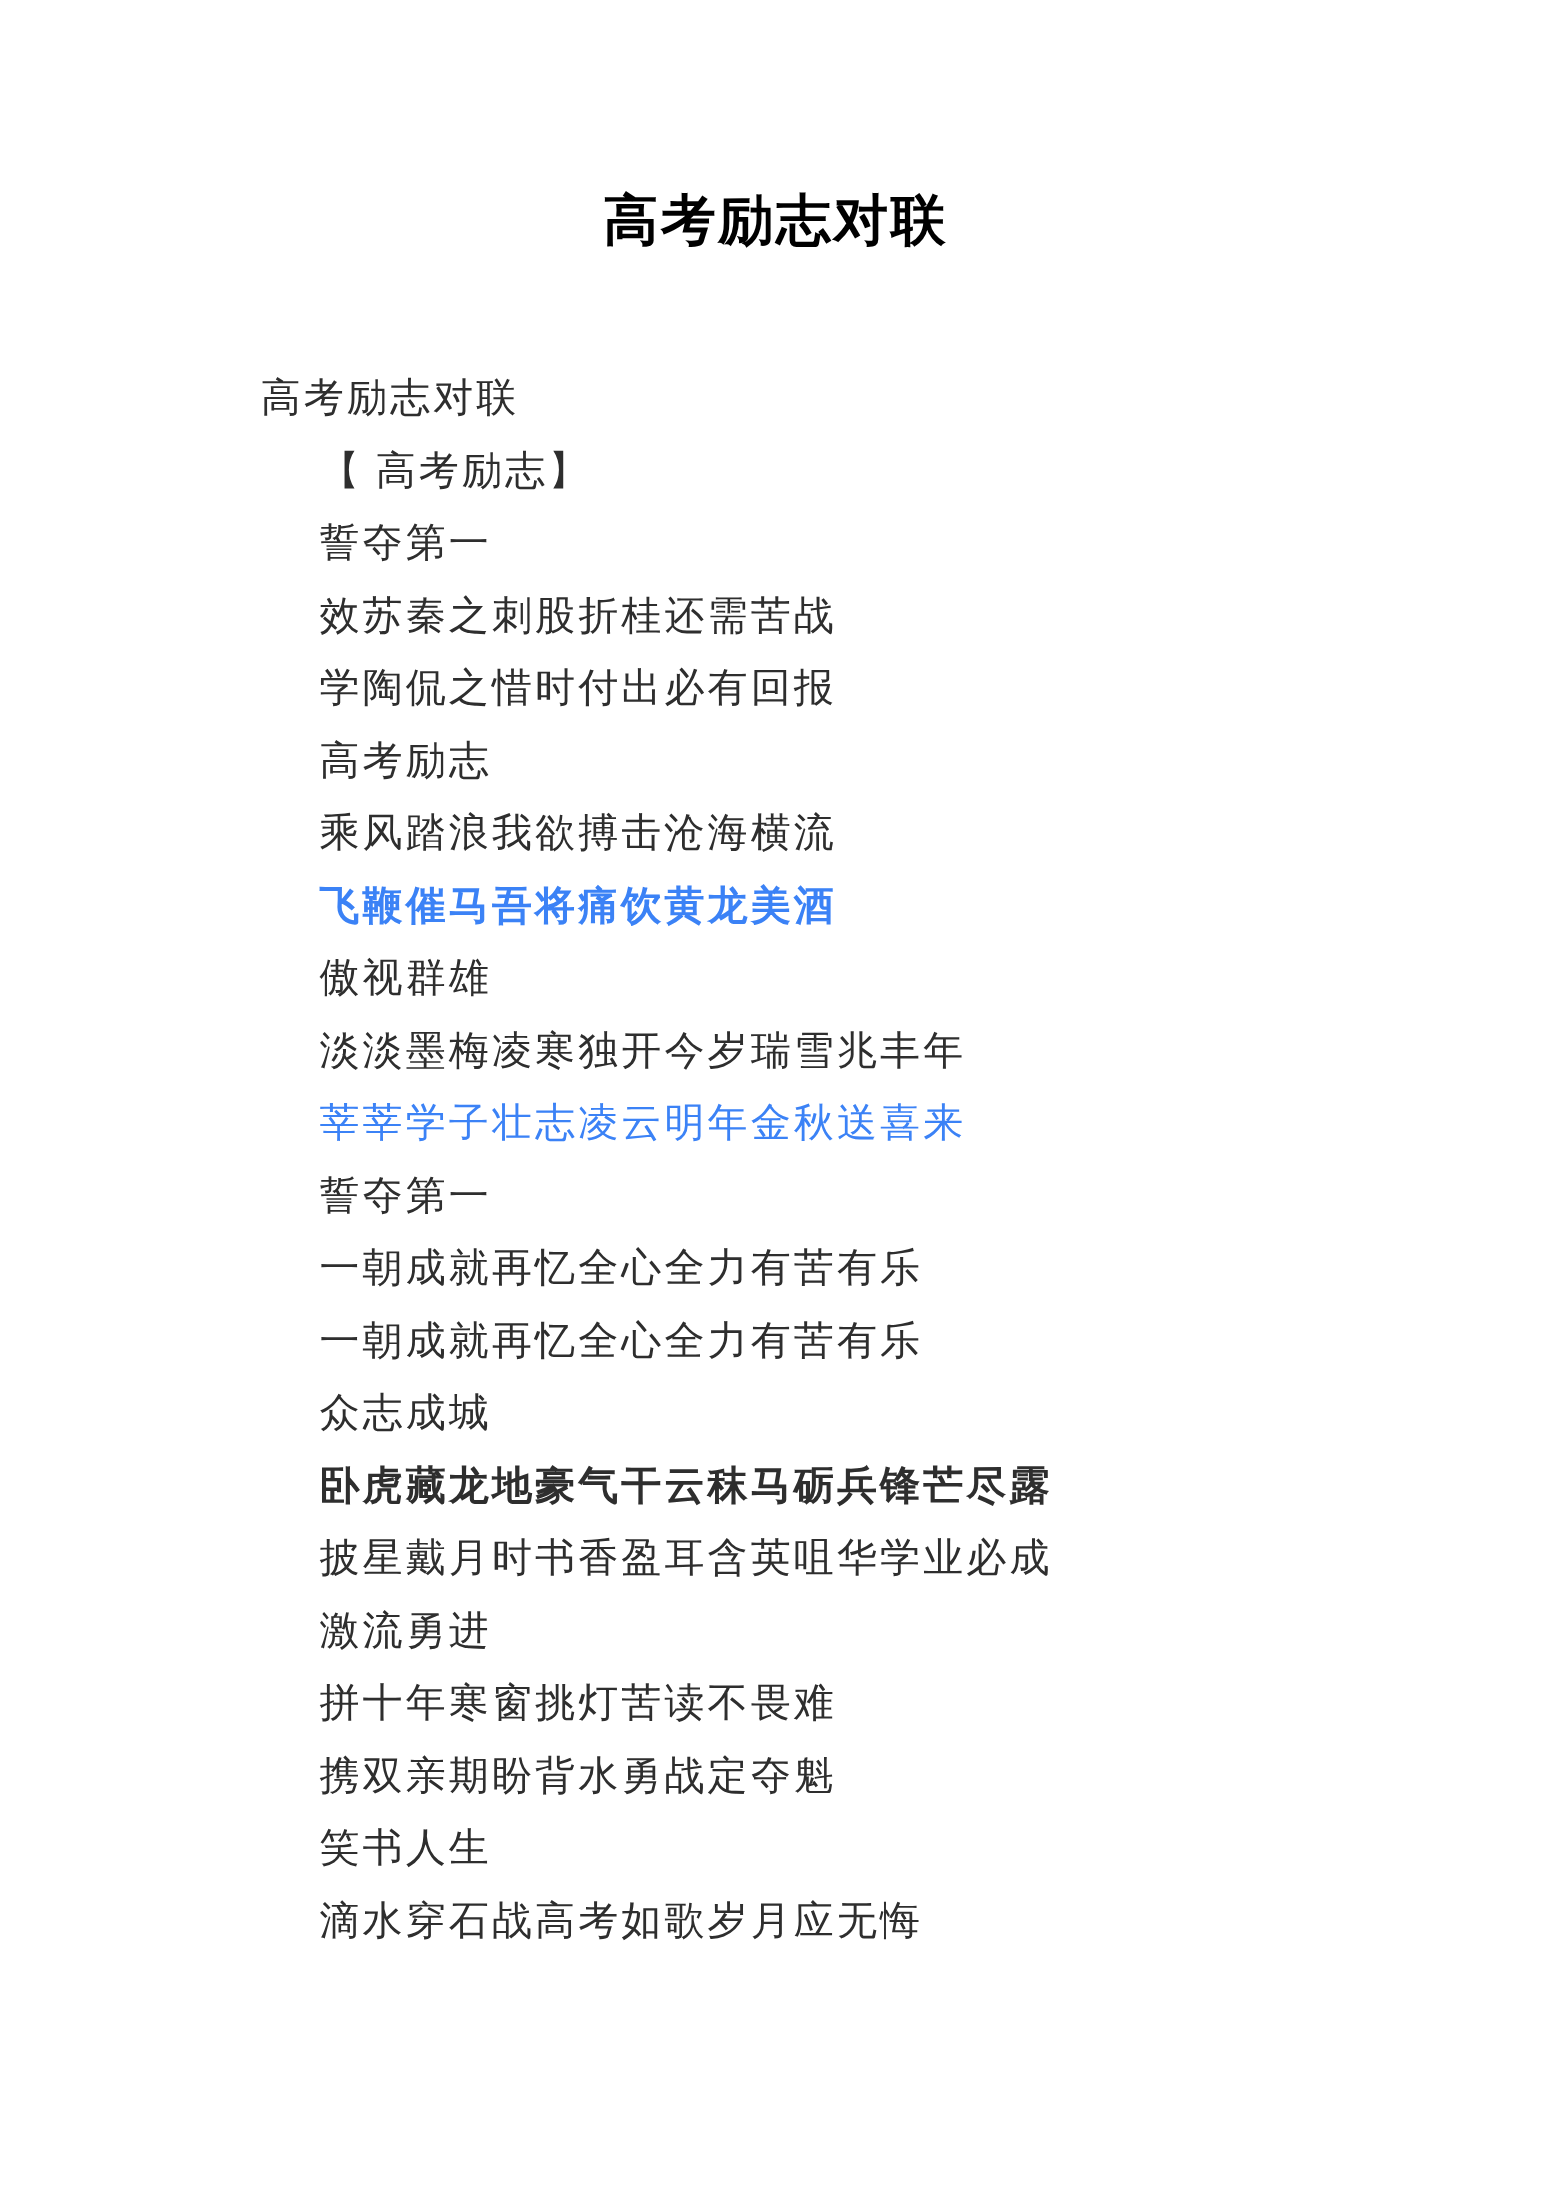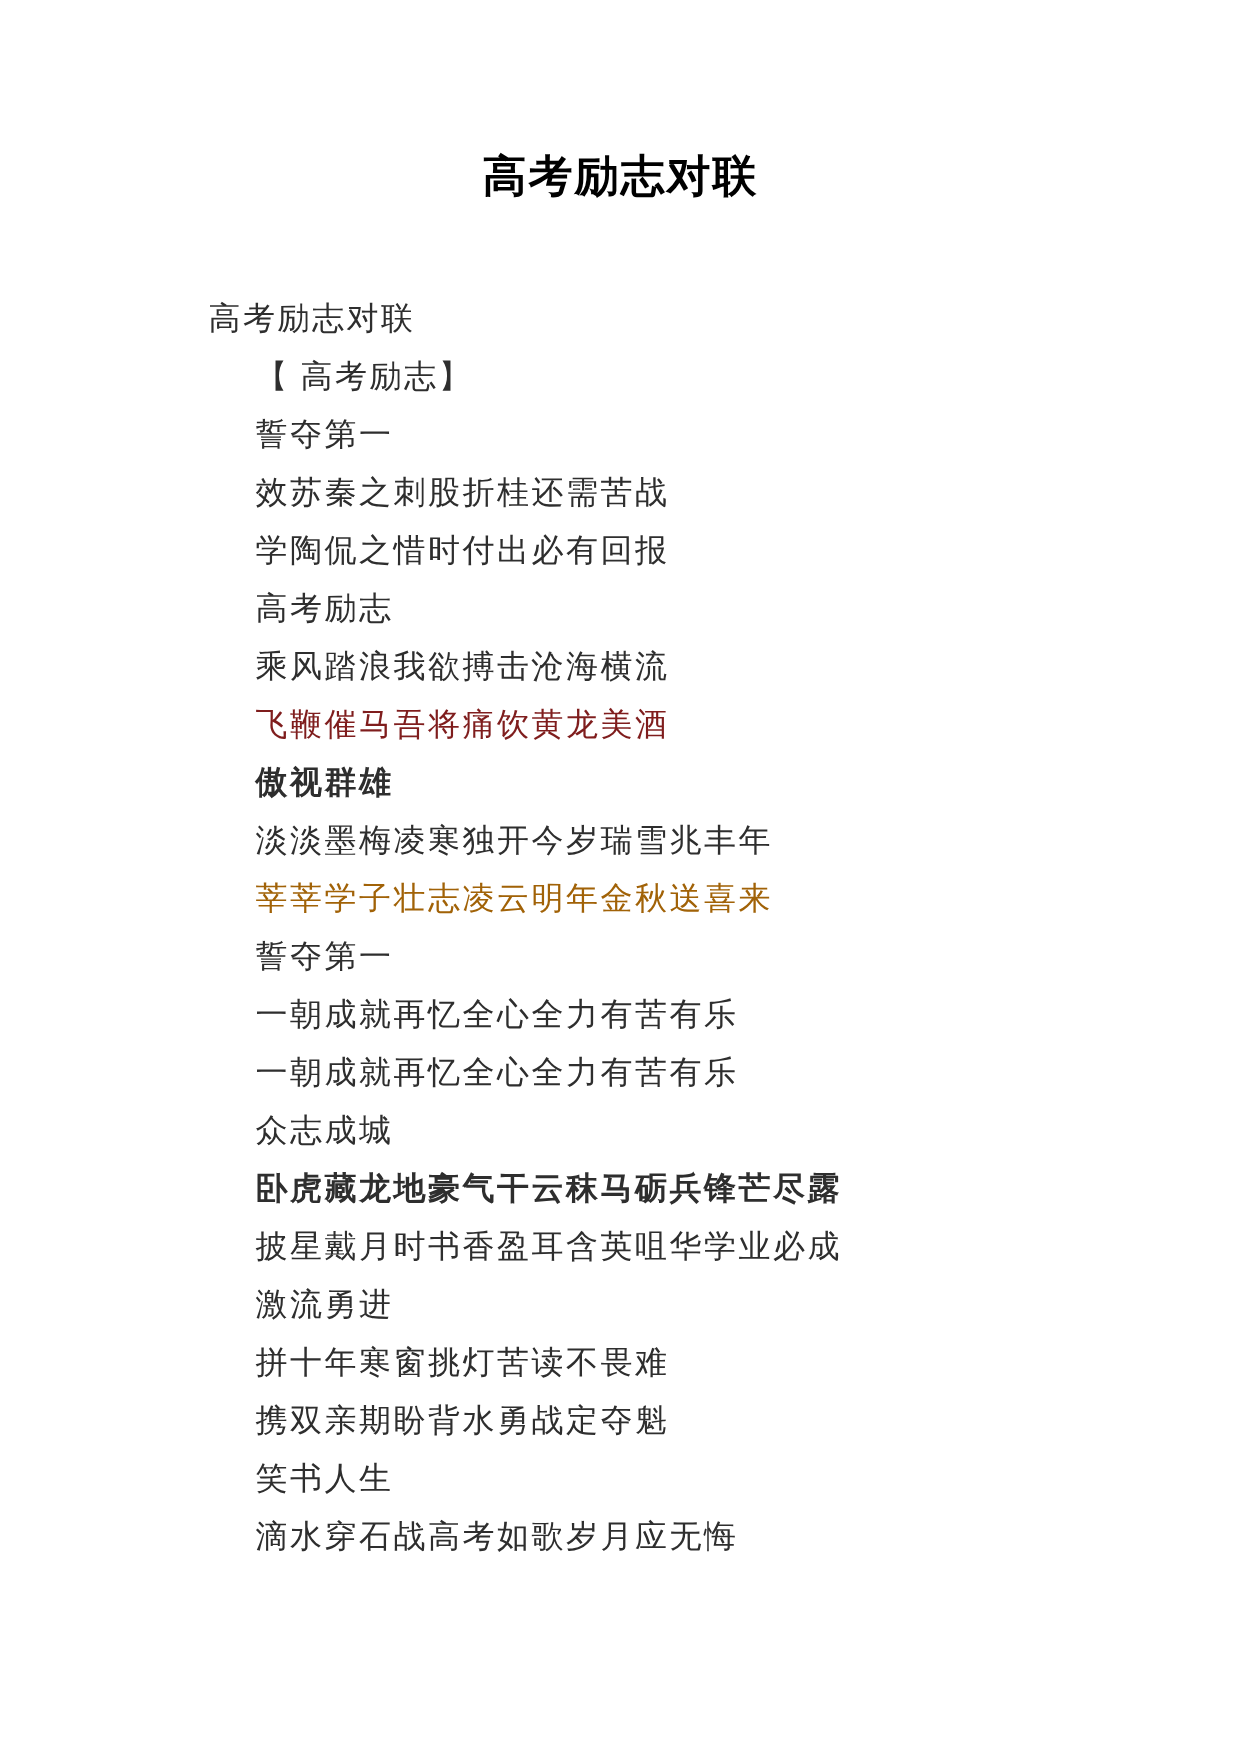--- a/index.html
+++ b/index.html
@@ -51,24 +51,24 @@
 <div class="page" style="background: rgb(255, 255, 255);">
   <h1 class="doc-title" style="color: rgb(0, 0, 0);">高考励志对联</h1>
   <div class="doc-body" id="doc-body">
       <p style="color: rgb(46, 46, 46);">高考励志对联</p>
       <p class="indented" style="color: rgb(46, 46, 46);">【 高考励志】</p>
       <p class="indented" style="color: rgb(46, 46, 46);">誓夺第一</p>
       <p class="indented" style="color: rgb(46, 46, 46);">效苏秦之刺股折桂还需苦战</p>
       <p class="indented" style="color: rgb(46, 46, 46);">学陶侃之惜时付出必有回报</p>
       <p class="indented" style="color: rgb(46, 46, 46);">高考励志</p>
       <p class="indented" style="color: rgb(46, 46, 46);">乘风踏浪我欲搏击沧海横流</p>
-      <p class="indented" style="color: #7f1d1d;">飞鞭催马吾将痛饮黄龙美酒</p>
-      <p class="indented" style="color: rgb(46, 46, 46); font-weight: bold;">傲视群雄</p>
+      <p class="indented" style="color: #3b82f6; font-weight: bold;">飞鞭催马吾将痛饮黄龙美酒</p>
+      <p class="indented" style="color: rgb(46, 46, 46);">傲视群雄</p>
       <p class="indented" style="color: rgb(46, 46, 46);">淡淡墨梅凌寒独开今岁瑞雪兆丰年</p>
-      <p class="indented" style="color: #a16207;">莘莘学子壮志凌云明年金秋送喜来</p>
+      <p class="indented" style="color: #3b82f6;">莘莘学子壮志凌云明年金秋送喜来</p>
       <p class="indented" style="color: rgb(46, 46, 46);">誓夺第一</p>
       <p class="indented" style="color: rgb(46, 46, 46);">一朝成就再忆全心全力有苦有乐</p>
       <p class="indented" style="color: rgb(46, 46, 46);">一朝成就再忆全心全力有苦有乐</p>
       <p class="indented" style="color: rgb(46, 46, 46);">众志成城</p>
       <p class="indented" style="color: rgb(46, 46, 46); font-weight: bold;">卧虎藏龙地豪气干云秣马砺兵锋芒尽露</p>
       <p class="indented" style="color: rgb(46, 46, 46);">披星戴月时书香盈耳含英咀华学业必成</p>
       <p class="indented" style="color: rgb(46, 46, 46);">激流勇进</p>
       <p class="indented" style="color: rgb(46, 46, 46);">拼十年寒窗挑灯苦读不畏难</p>
       <p class="indented" style="color: rgb(46, 46, 46);">携双亲期盼背水勇战定夺魁</p>
       <p class="indented" style="color: rgb(46, 46, 46);">笑书人生</p>

